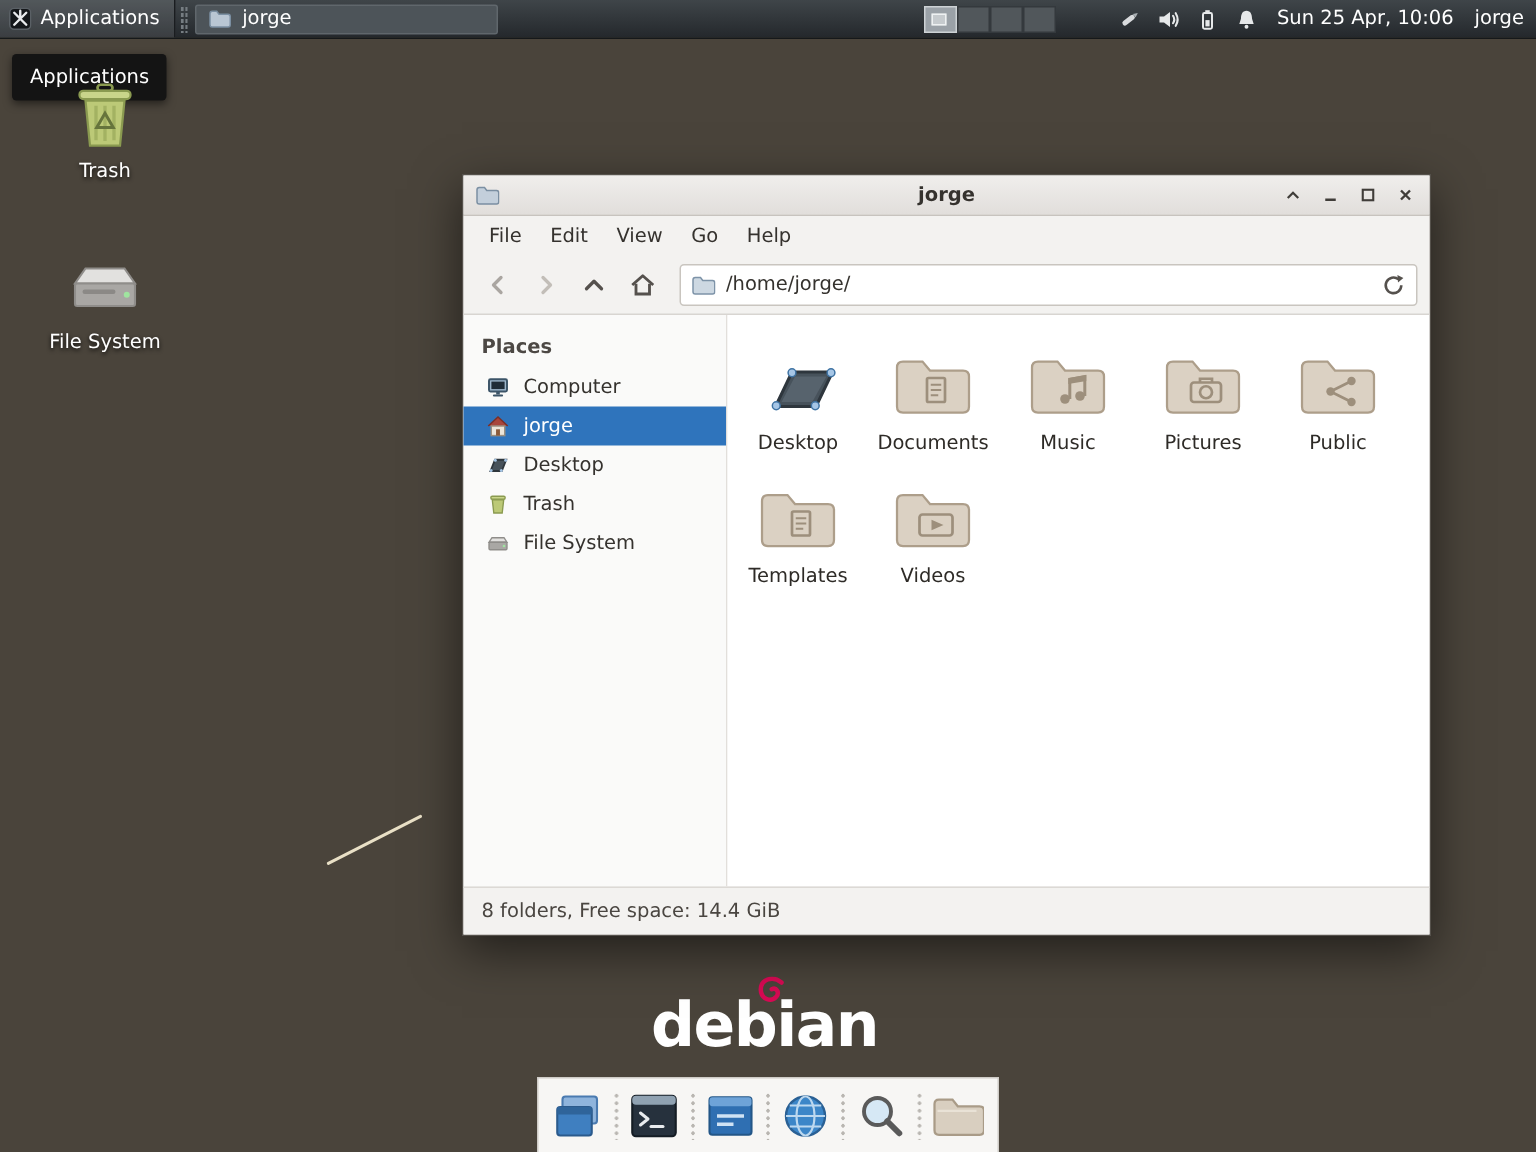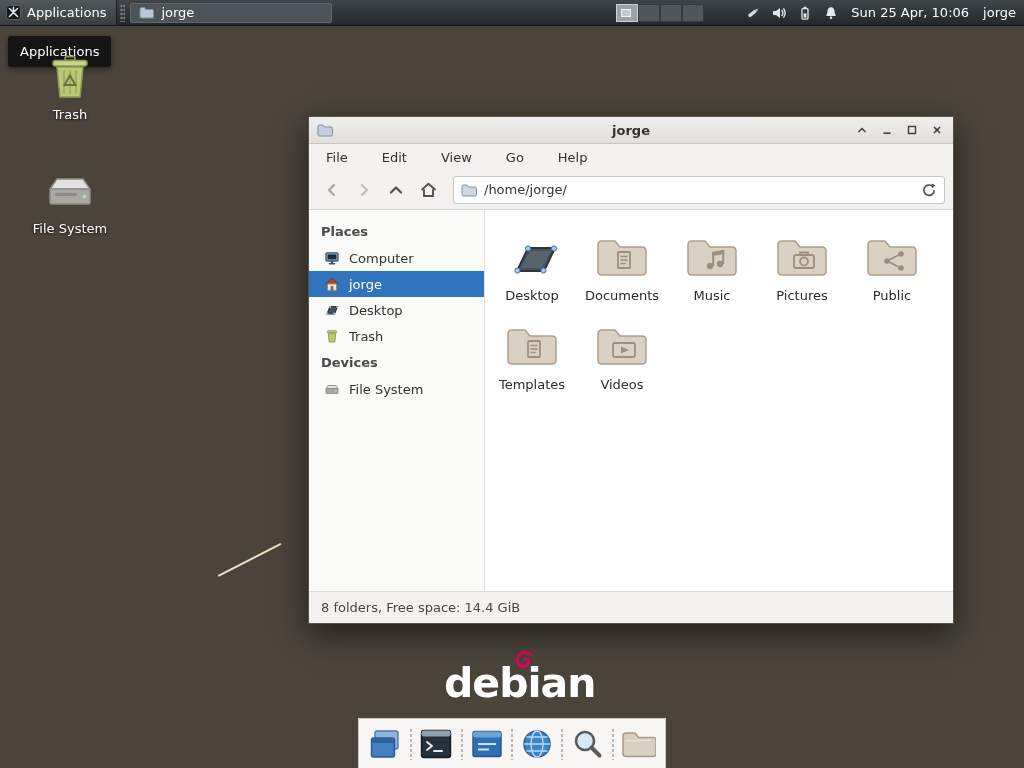--- a/index.html
+++ b/index.html
@@ -36,35 +36,35 @@
   .dicon { position:absolute; width:96px; display:flex; flex-direction:column; align-items:center;
            gap:7px; color:#fff; font-size:13px; text-shadow:0 1px 3px rgba(0,0,0,.9); text-align:center; }
   #di-trash { left:22px; top:54px; }
   #di-fs    { left:22px; top:172px; }
   #di-home  { left:21px; top:292px; }
 
   .artifact { position:absolute; left:218px; top:575px; width:71px; height:2px; background:#e9e0c6;
               transform:rotate(-27deg); transform-origin:0 50%; border-radius:2px; }
 
   
-  .dlogo { position:absolute; left:444px; top:660px; color:#fff; font-size:41px; font-weight:bold;
+  .dlogo { position:absolute; left:434px; top:660px; color:#fff; font-size:41px; font-weight:bold;
            letter-spacing:-1px; line-height:46px; }
   .dlogo .swirl { position:absolute; left:70px; top:-9px; }
 
   
   .win { position:absolute; left:308px; top:116px; width:646px; height:508px;
          background:#f3f2f0; border:1px solid #55514b; box-shadow:0 10px 30px rgba(0,0,0,.55);
          display:flex; flex-direction:column; font-size:13px; color:#35322e; }
   .titlebar { position:relative; height:27px; background:linear-gradient(#f0eeec,#e1dedb);
               border-bottom:1px solid #c7c3be; display:flex; align-items:center; padding:0 6px; }
   .titlebar .wicon { display:grid; place-items:center; width:20px; }
   .titlebar .title { position:absolute; left:0; right:0; text-align:center; font-weight:bold; }
   .tb-controls { margin-left:auto; display:flex; gap:5px; position:relative; z-index:2; }
   .tb-controls div { width:20px; height:18px; display:grid; place-items:center; border-radius:2px; }
-  .menubar { height:26px; display:flex; align-items:center; gap:16px; padding-left:8px;
+  .menubar { height:26px; display:flex; align-items:center; gap:1px; padding-left:8px;
              background:#f3f2f0; }
   .menu-item { padding:3px 9px; border-radius:2px; }
   .toolbar { height:40px; display:flex; align-items:center; gap:2px; padding:0 8px;
              background:#f3f2f0; border-bottom:1px solid #d8d5d1; }
   .nav-btn { width:30px; height:28px; display:grid; place-items:center; border-radius:3px; }
   .pathbar { flex:1; height:28px; margin-left:8px; background:#fff; border:1px solid #c9c5bf;
              border-radius:3px; display:flex; align-items:center; gap:7px; padding:0 7px; }
   .pathbar .ptext { flex:1; }
   .content { flex:1; display:flex; min-height:0; }
   .sidebar { width:176px; background:#fafaf9; border-right:1px solid #e2dfdb; padding-top:8px; }
@@ -291,21 +291,20 @@
         </div>
 
         <div class="side-row">
           <svg width="16" height="16" viewBox="0 0 16 16">
             <rect x="3.2" y="2.8" width="9.6" height="2" rx="1" fill="#c9d58a" stroke="#8a9a50" stroke-width="0.9"></rect>
             <path d="M4.2 5.2 H11.8 L10.8 14 H5.2 Z" fill="#bcc977" stroke="#8a9a50" stroke-width="0.9"></path>
           </svg>
           <span>Trash</span>
         </div>
 
-        <div class="side-h">Devices</div>
 
         <div class="side-row">
           <svg width="16" height="16" viewBox="0 0 16 16">
             <path d="M4 4.5 H12 L14 7.5 H2 Z" fill="#e2e1df" stroke="#8f8d8a" stroke-width="0.9"></path>
             <rect x="2" y="7.5" width="12" height="5" rx="0.8" fill="#a9a7a4" stroke="#8f8d8a" stroke-width="0.9"></rect>
             <circle cx="12" cy="10" r="0.9" fill="#9fe49f"></circle>
           </svg>
           <span>File System</span>
         </div>
       </div>

